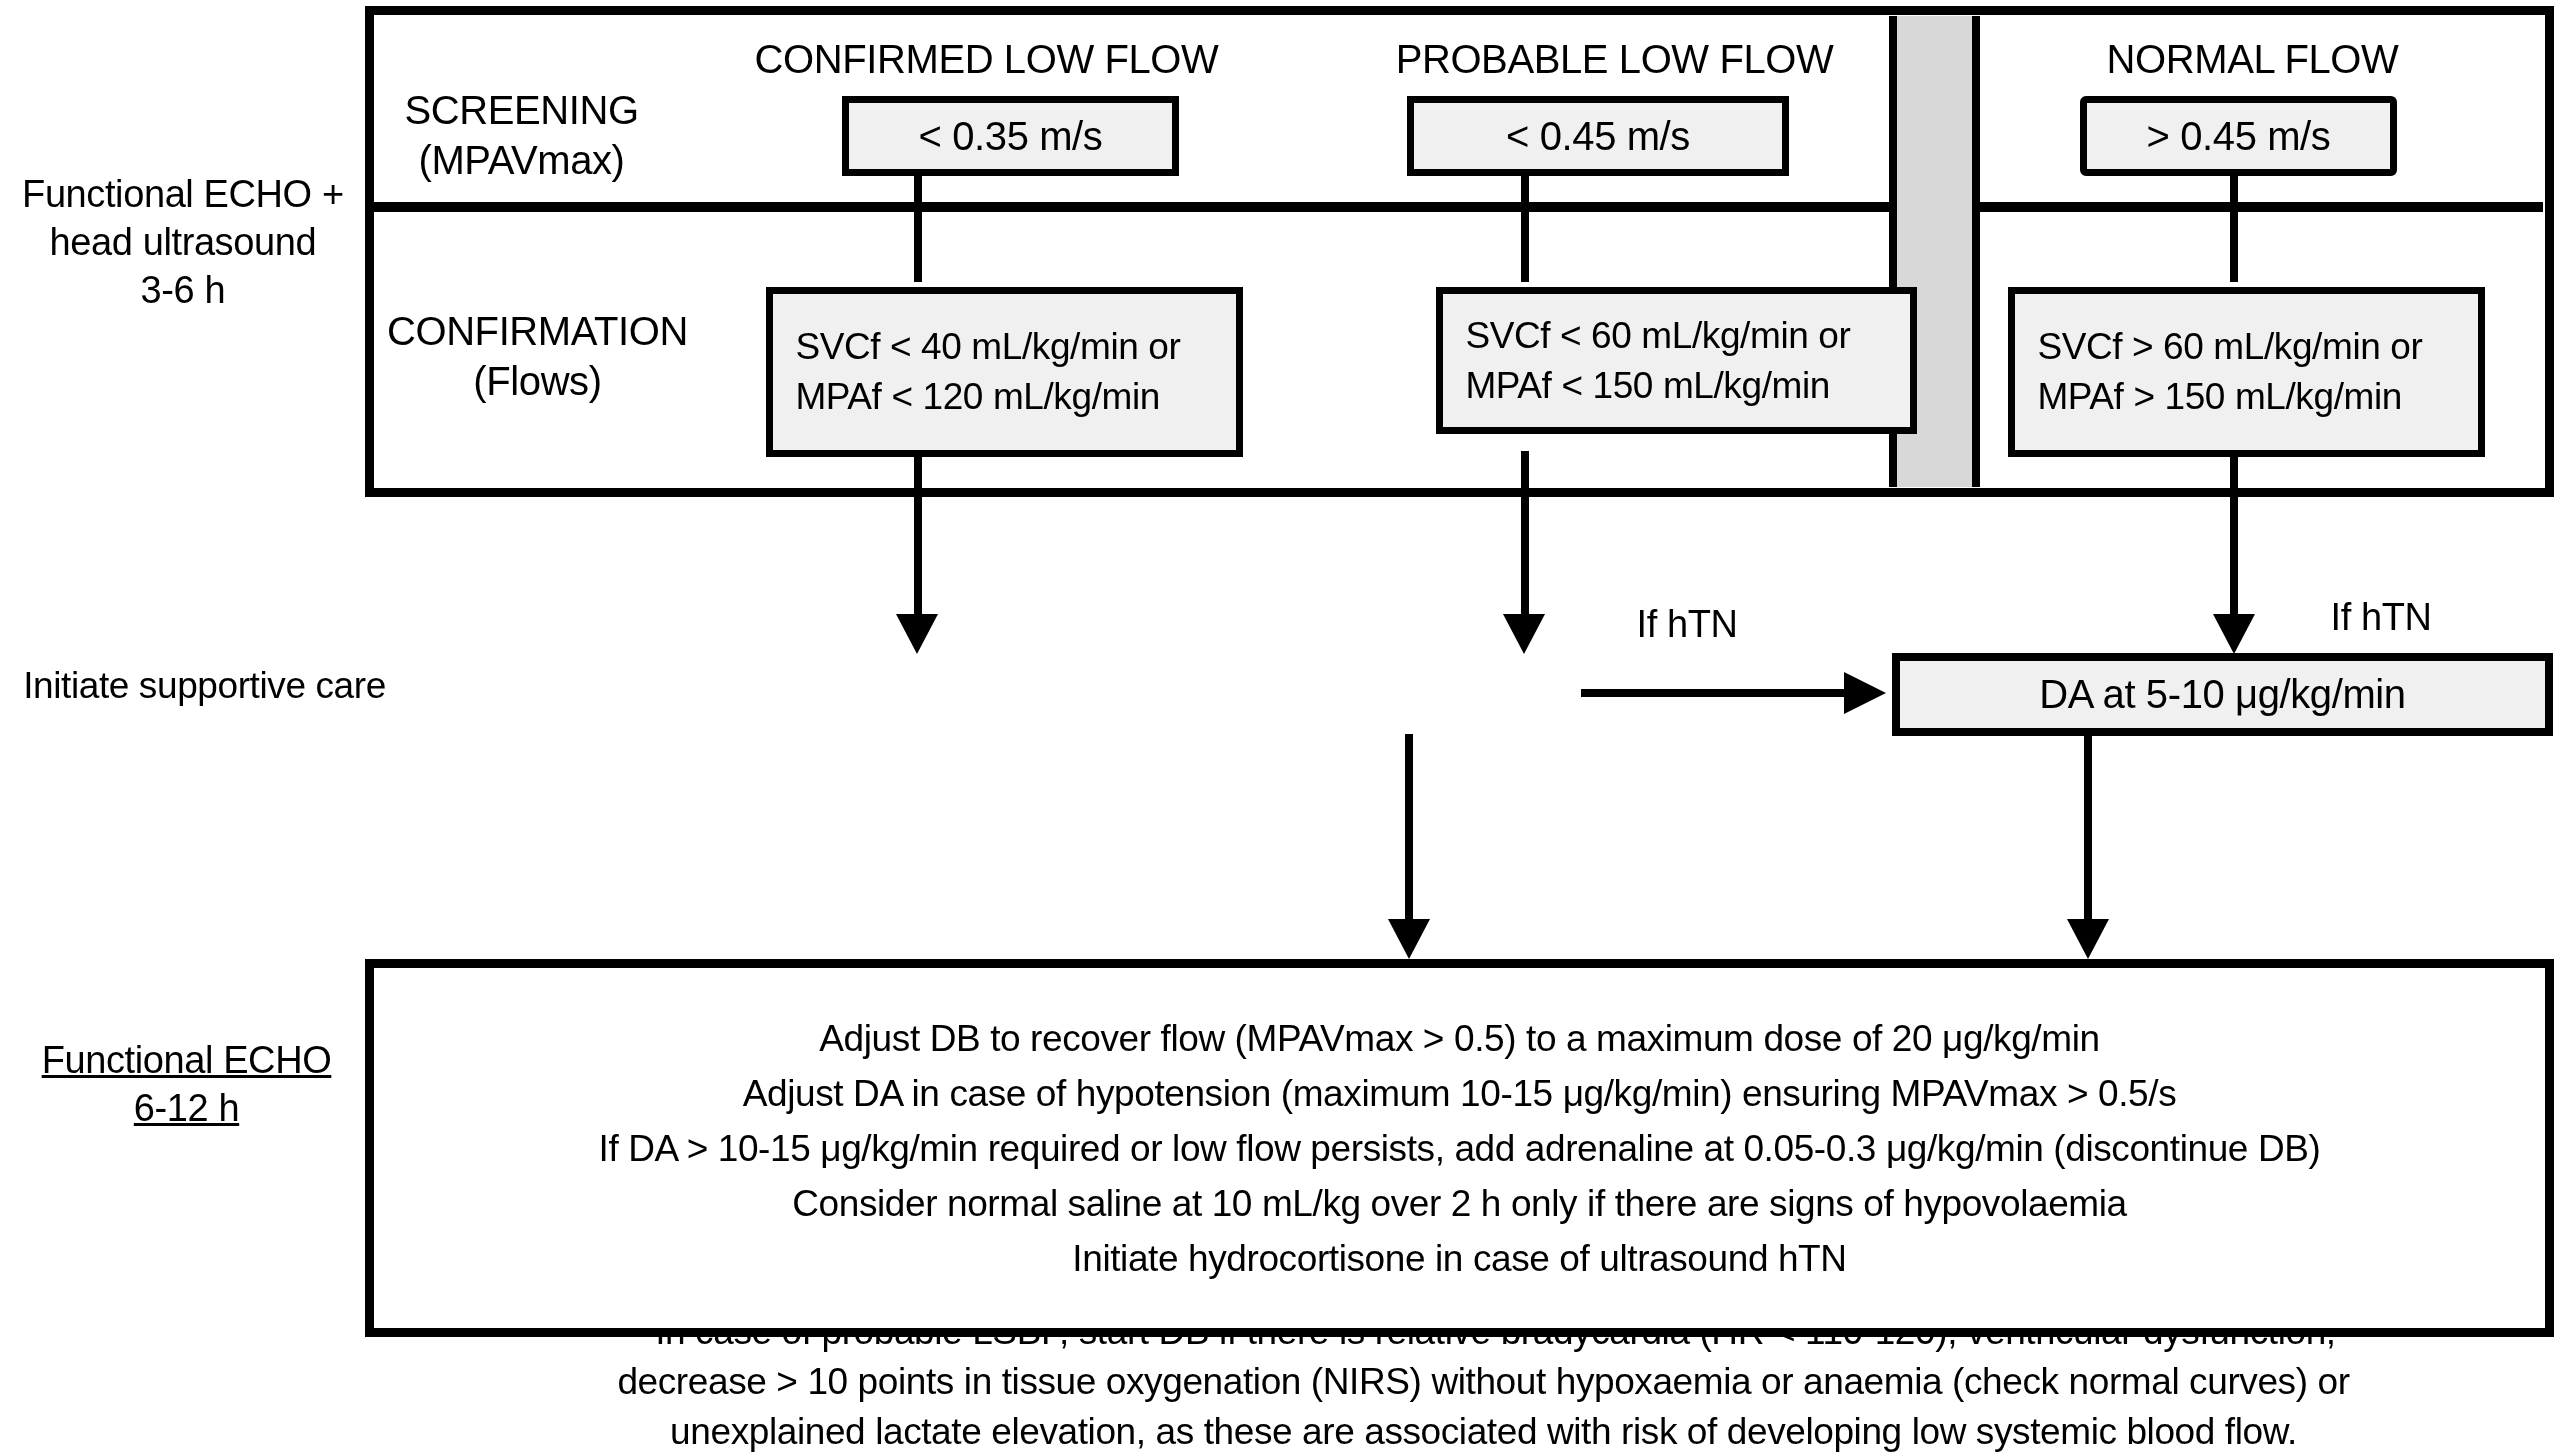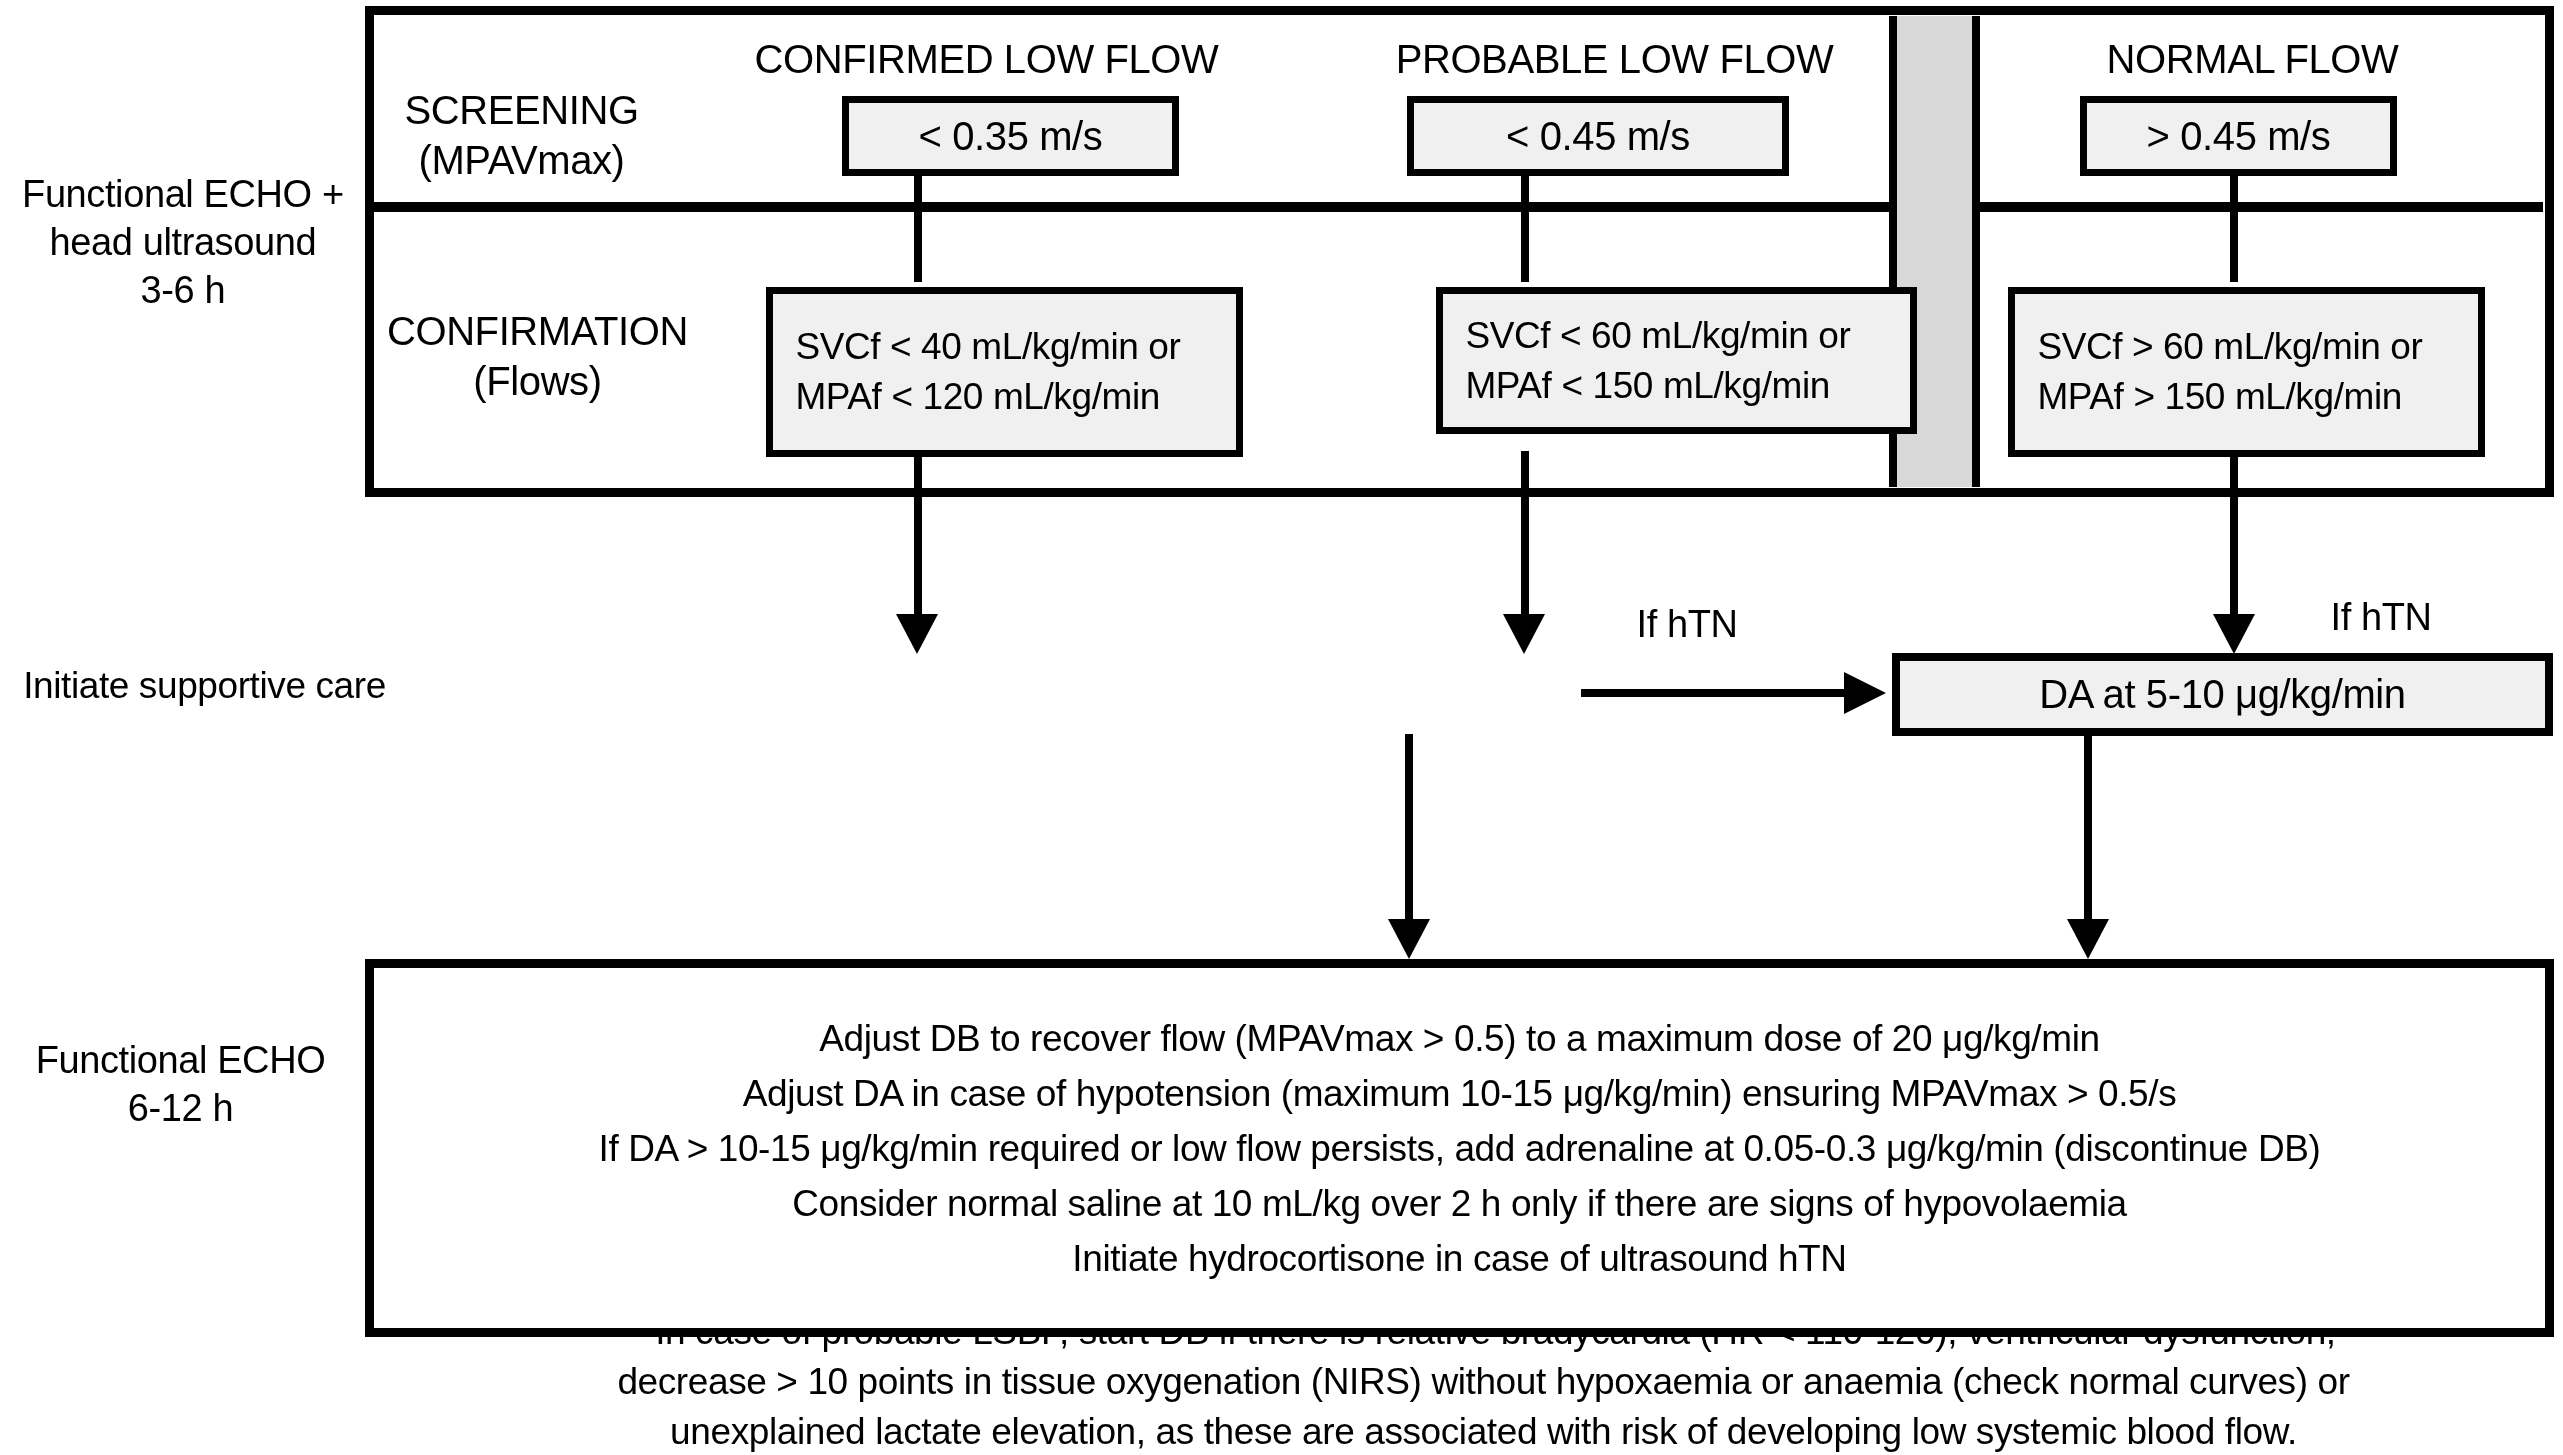--- a/index.html
+++ b/index.html
@@ -93,36 +93,36 @@
 </style>
 </head>
 <body>
 
 <div class="stage">
 
   <div class="stagelab preline" style="left:6.4px; top:170px; width:353px;">Functional ECHO +
 head ultrasound
 3-6 h</div>
   <div class="stagelab" style="left:0px; top:662px; width:409px; font-size:37px;">Initiate supportive care</div>
-  <div class="stagelab preline" style="left:0px; top:1036px; width:361px;">Functional ECHO
+  <div class="stagelab preline" style="left:6px; top:1036px; width:361px;text-decoration:underline;">Functional ECHO
 6-12 h</div>
 
   <div class="frame" style="left:365px; top:6.4px; width:2189px; height:491px;"></div>
   <div class="hline" style="left:374px; top:202px; width:2169px; height:9.6px;"></div>
   <div class="gray-bar" style="left:1889px; top:16px; width:91px; height:471px;"></div>
 
   <div class="hdr" style="left:746px; top:21px; width:481px;">CONFIRMED LOW FLOW</div>
   <div class="hdr" style="left:1374px; top:21px; width:481px;">PROBABLE LOW FLOW</div>
   <div class="hdr" style="left:2012px; top:21px; width:481px;">NORMAL FLOW</div>
 
   <div class="rowlab preline" style="left:373px; top:85px; width:297px;">SCREENING
 (MPAVmax)</div>
   <div class="small-box" style="left:842px; top:96px; width:337px; height:80px;">&lt; 0.35 m/s</div>
   <div class="small-box" style="left:1407px; top:96px; width:382px; height:80px;">&lt; 0.45 m/s</div>
-  <div class="small-box" style="left:2080px; top:96px; width:317px; height:80px;">&gt; 0.45 m/s</div>
+  <div class="small-box" style="left:2080px; top:96px; width:317px; height:80px;border-radius:6px;">&gt; 0.45 m/s</div>
 
   <div class="vline" style="left:914px; top:175px; width:8px; height:107px;"></div>
   <div class="vline" style="left:1521px; top:175px; width:8px; height:107px;"></div>
   <div class="vline" style="left:2230px; top:175px; width:8px; height:107px;"></div>
 
   <div class="rowlab preline" style="left:369px; top:306px; width:337px;">CONFIRMATION
 (Flows)</div>
   <div class="small-box conf-box preline" style="left:766px; top:281px; width:477px; height:170px;">SVCf &lt; 40 mL/kg/min or
 MPAf &lt; 120 mL/kg/min</div>
   <div class="small-box conf-box preline" style="left:1436px; top:281px; width:481px; height:147px;">SVCf &lt; 60 mL/kg/min or

